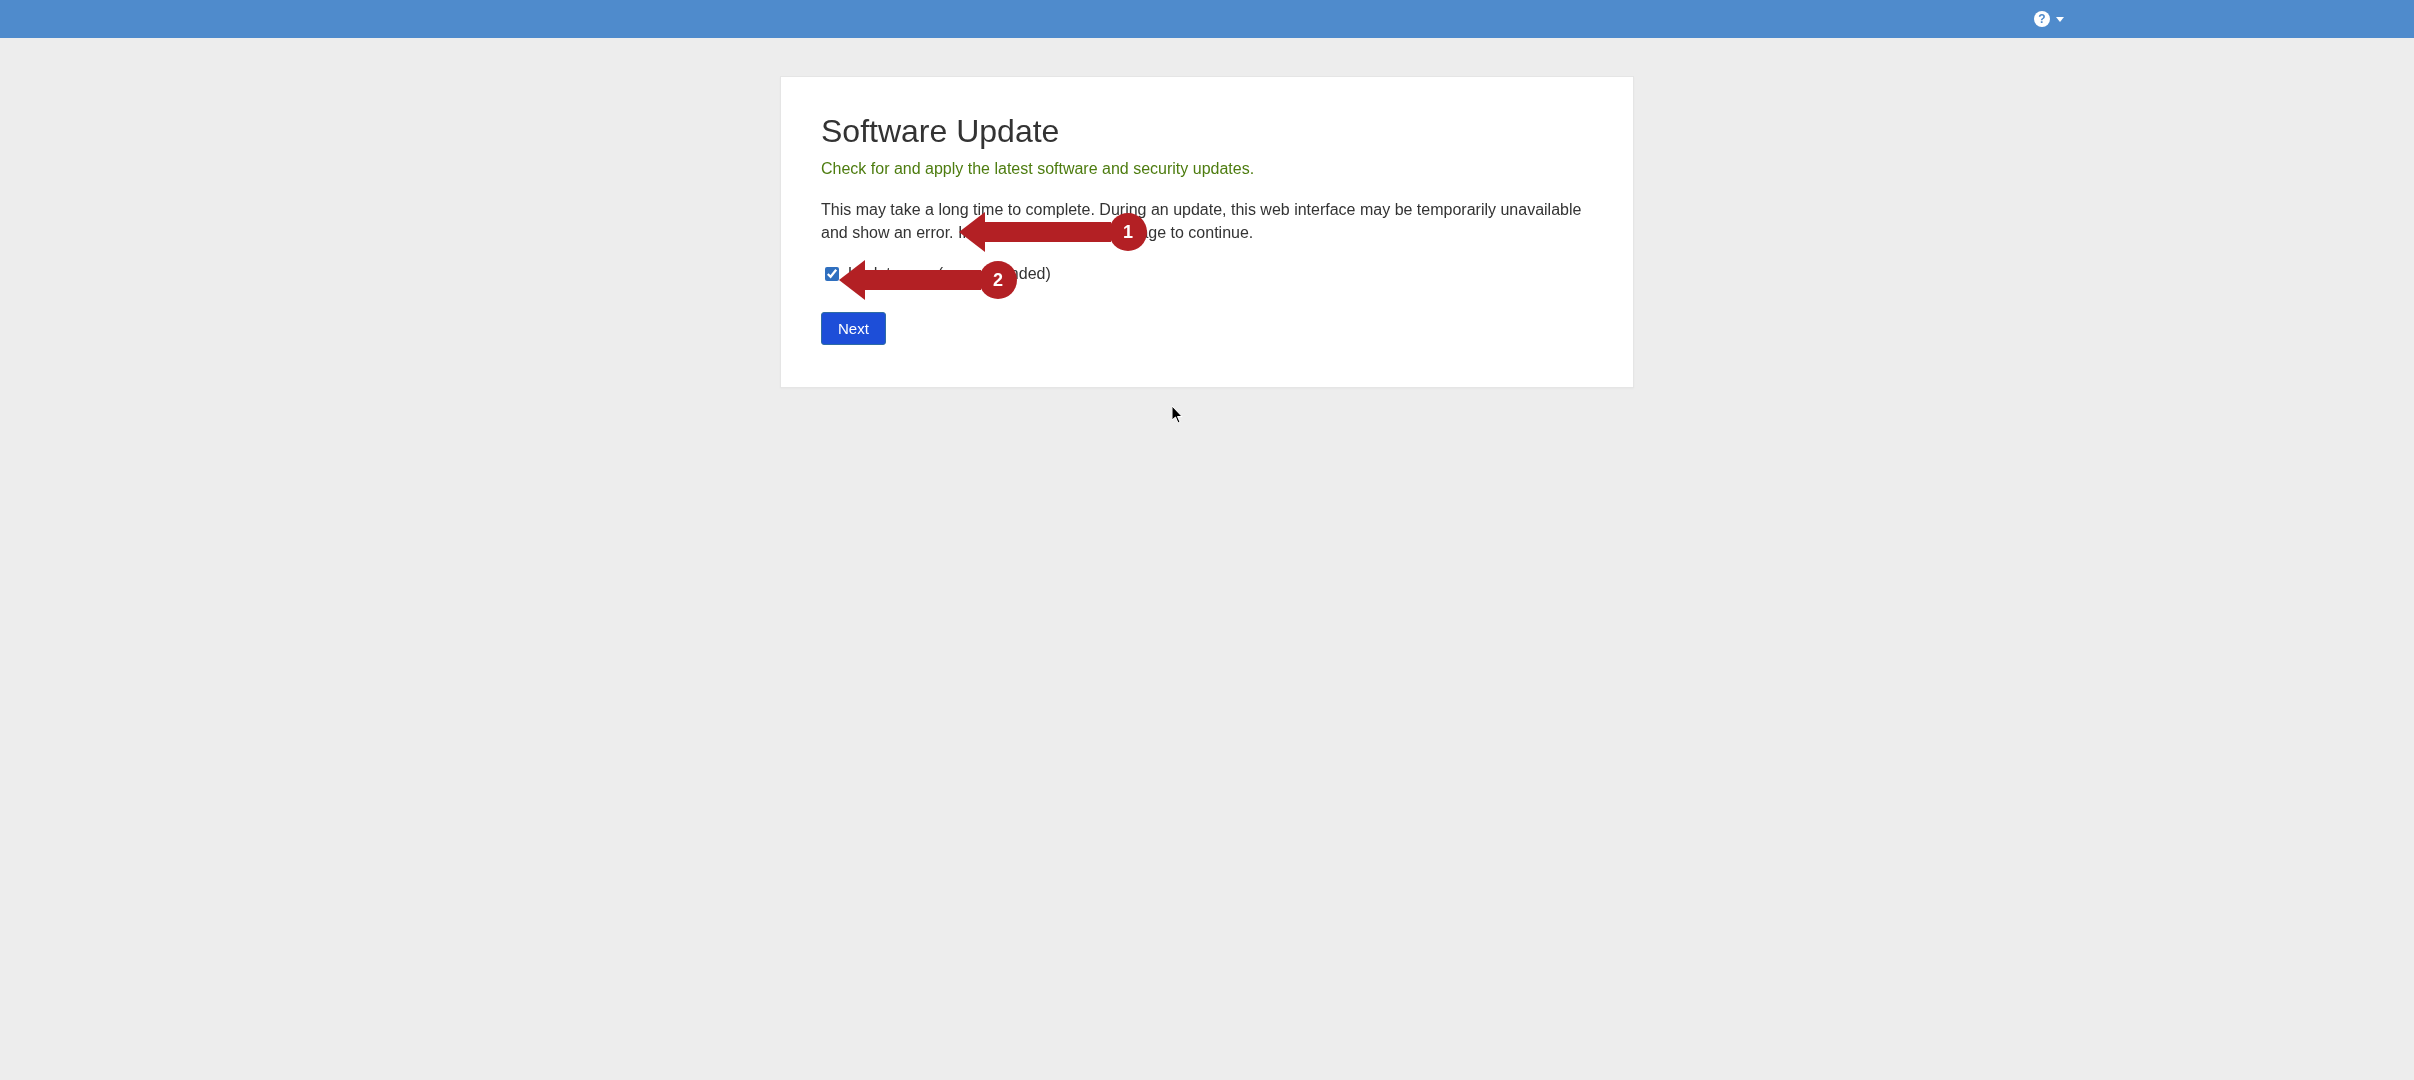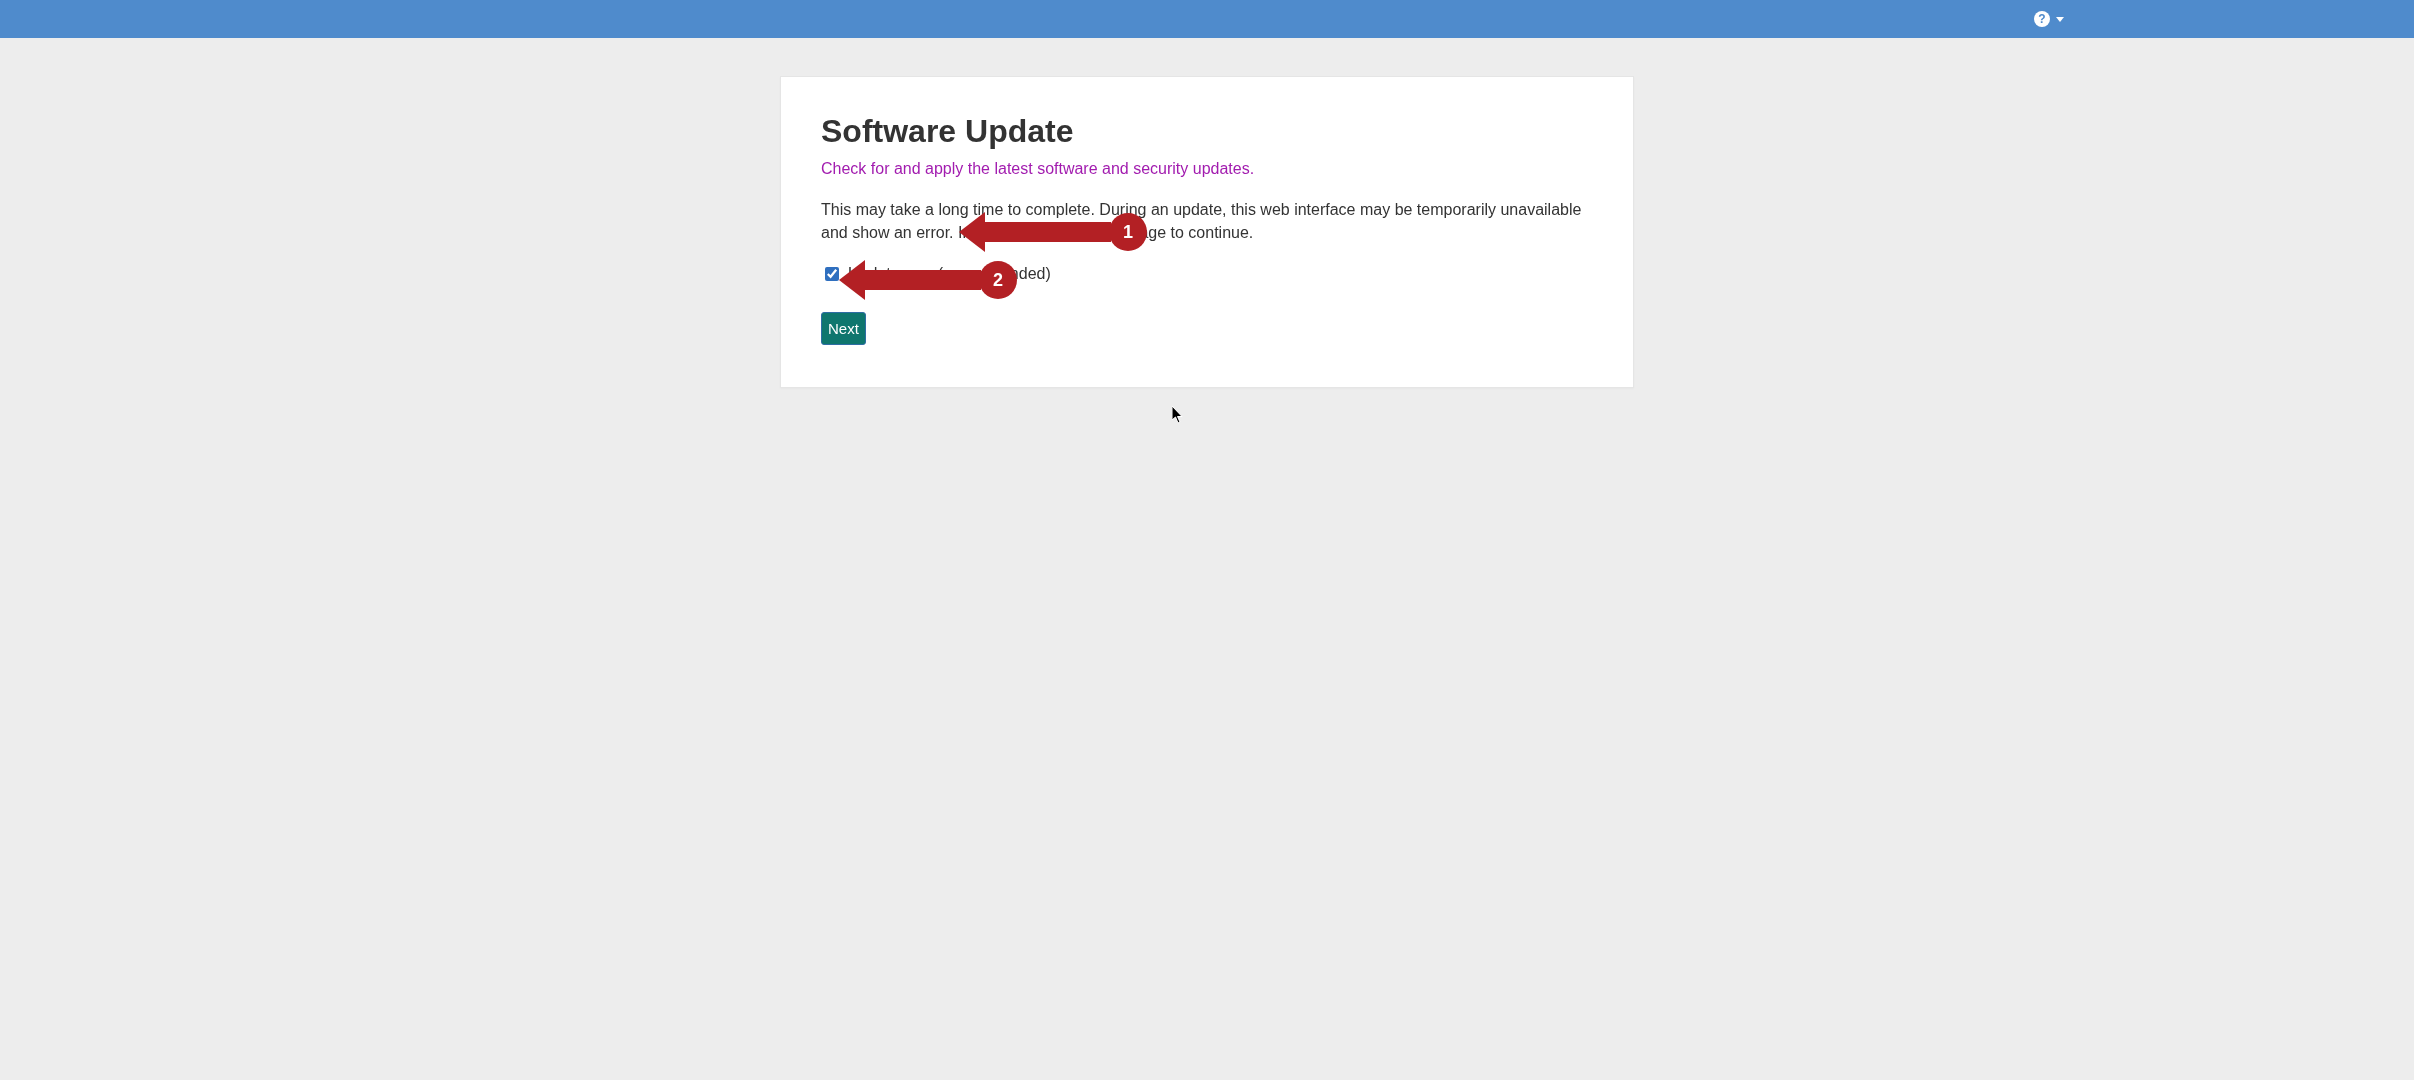--- a/index.html
+++ b/index.html
@@ -50,50 +50,50 @@
     background:#ffffff;
     border:1px solid #e5e5e5;
     box-shadow:0 1px 2px rgba(0,0,0,.03);
     padding:36px 40px 42px 40px;
     box-sizing:border-box;
     position:relative;
   }
   h1{
     margin:0 0 10px 0;
     font-size:32px;
-    font-weight:700;
+    font-weight:400;
     color:#333;
   }
   .subtitle{
     margin:0 0 20px 0;
-    color:#a21caf;
+    color:#4d7c0f;
     font-size:16px;
   }
   .warning{
     margin:0 0 20px 0;
     font-size:16px;
     line-height:1.45;
     color:#333;
   }
   .warning .bold{font-weight:400;}
   .checkbox-row{
     display:flex;align-items:center;gap:6px;
     margin-bottom:28px;
     font-size:16px;
   }
   input[type=checkbox]{
     width:14px;height:14px;
     accent-color:#2f6fbf;
   }
   .btn-primary{
-    background:#0f766e;
+    background:#1d4ed8;
     color:#fff;
     border:1px solid #2e6da4;
     border-radius:3px;
-    padding:7px 6px;
+    padding:7px 16px;
     font-size:15px;
     cursor:pointer;
   }
   
   .annotation{
     position:absolute;
     display:flex;align-items:center;
     pointer-events:none;
   }
   .arrow-body{

